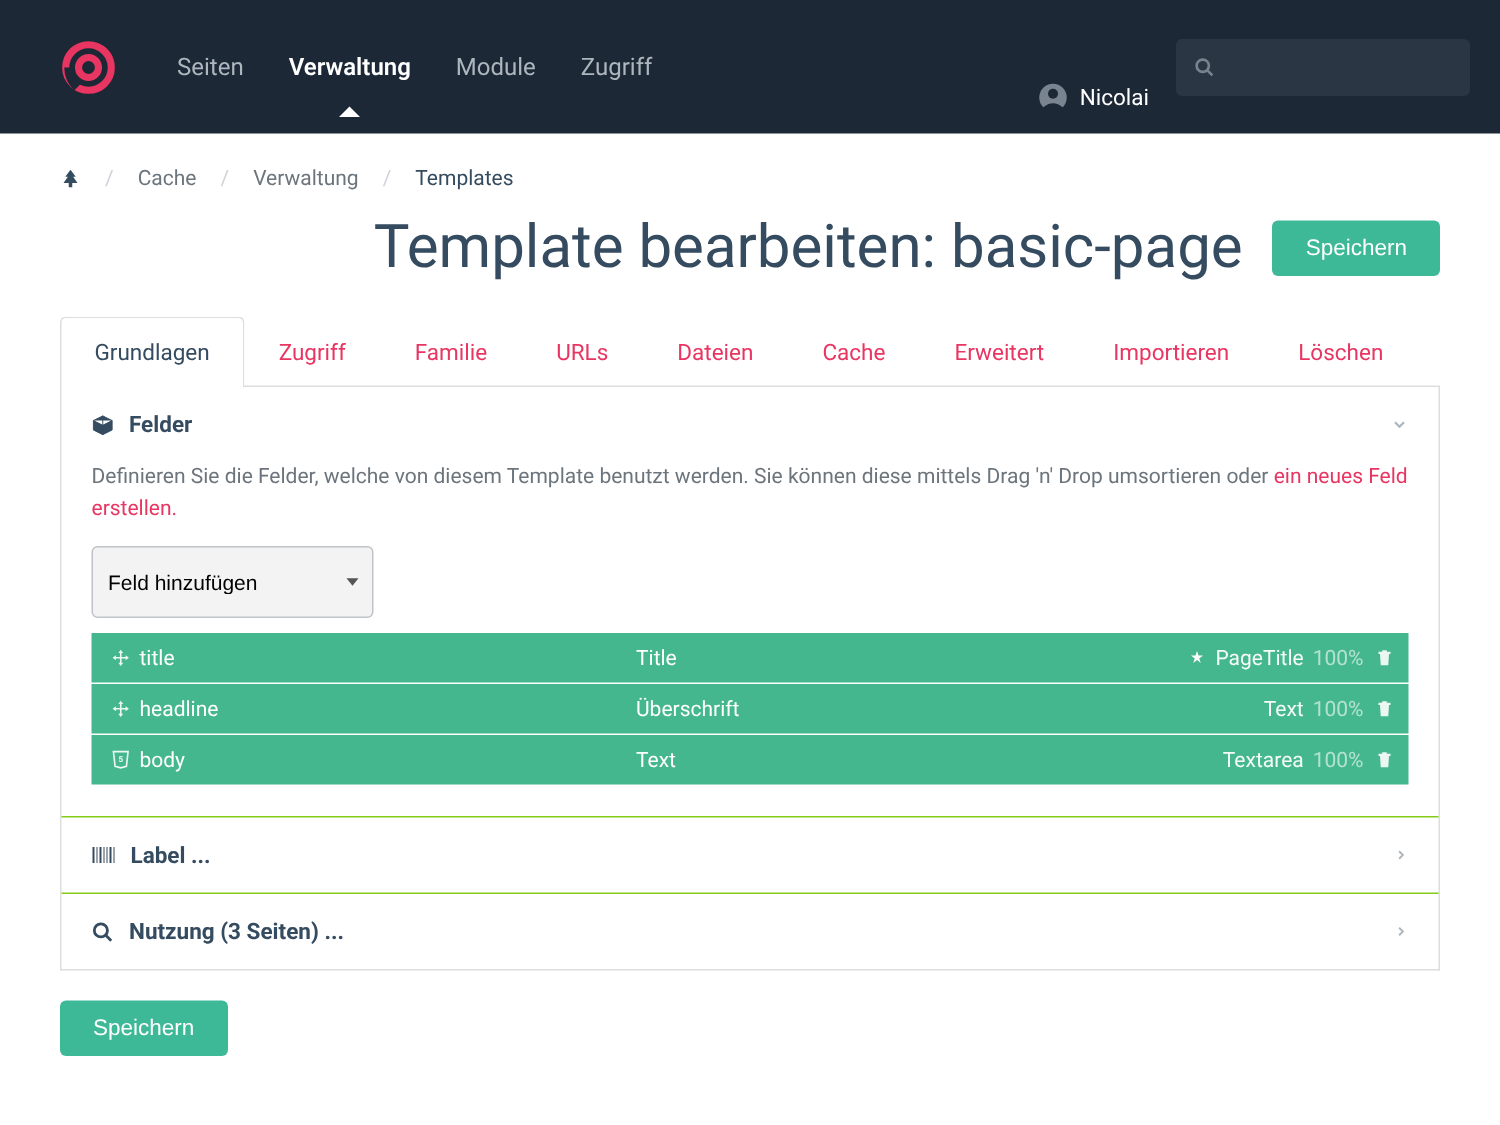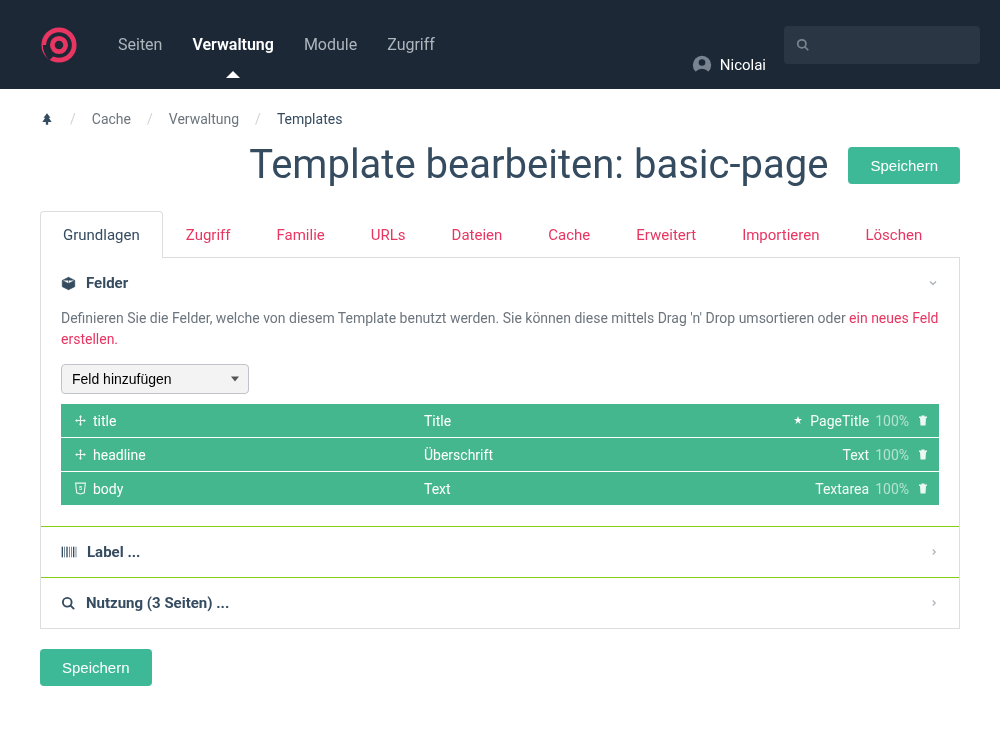--- a/index.html
+++ b/index.html
@@ -26,21 +26,21 @@
 .tab { padding: 14px 22px; font-size: 15px; color: #e83561; cursor: pointer; border: 1px solid transparent; border-bottom: none; border-radius: 4px 4px 0 0; margin-bottom: -1px; text-align: right; }
 .tab.active { color: #354b60; border-color: #ddd; background: #fff; }
 .panel { border: 1px solid #ddd; border-top: none; }
 .section { border-bottom: 1px solid #84cc16; }
 .section:last-child { border-bottom: none; }
 .section-header { display: flex; align-items: center; gap: 10px; padding: 16px 20px; font-weight: 700; font-size: 15px; cursor: pointer; }
 .section-header .chev { margin-left: auto; color: #adb5bd; }
 .section-body { padding: 0 20px 20px 20px; }
 .helptext { color: #6c757d; line-height: 1.5; margin-bottom: 14px; }
 .helptext a { color: #e83561; text-decoration: none; }
-.add-select { border: 1px solid #c0c4c8; border-radius: 4px; background: #f3f3f3; height: 30px; padding: 0 30px 0 10px; font-size: 14px; width: 188px; appearance: none; position: relative; }
+.add-select { border: 1px solid #c0c4c8; border-radius: 4px; background: #f3f3f3; height: 48px; padding: 0 30px 0 10px; font-size: 14px; width: 188px; appearance: none; position: relative; }
 .select-wrap { position: relative; display: inline-block; margin-bottom: 10px; }
 .select-wrap::after { content: ""; position: absolute; right: 10px; top: 50%; transform: translateY(-50%); width: 0; height: 0; border-left: 4px solid transparent; border-right: 4px solid transparent; border-top: 5px solid #555; }
 .select-wrap::before { content: ""; position: absolute; right: 10px; top: 32%; transform: translateY(-50%); width: 0; height: 0; border-left: 4px solid transparent; border-right: 4px solid transparent; border-bottom: 5px solid #555; }
 .field-row { background: #45b78f; color: #fff; display: flex; align-items: center; height: 33px; padding: 0 10px; font-size: 14px; margin-bottom: 1px; }
 .field-row .drag { width: 18px; display: flex; align-items: center; justify-content: center; opacity: 0.9; }
 .field-row .fname { width: 335px; padding-left: 4px; }
 .field-row .flabel { flex: 1; }
 .field-row .ftype { opacity: 0.95; }
 .field-row .fpct { opacity: 0.6; margin-left: 6px; }
 .field-row .del { margin-left: 8px; cursor: pointer; opacity: 0.9; }

